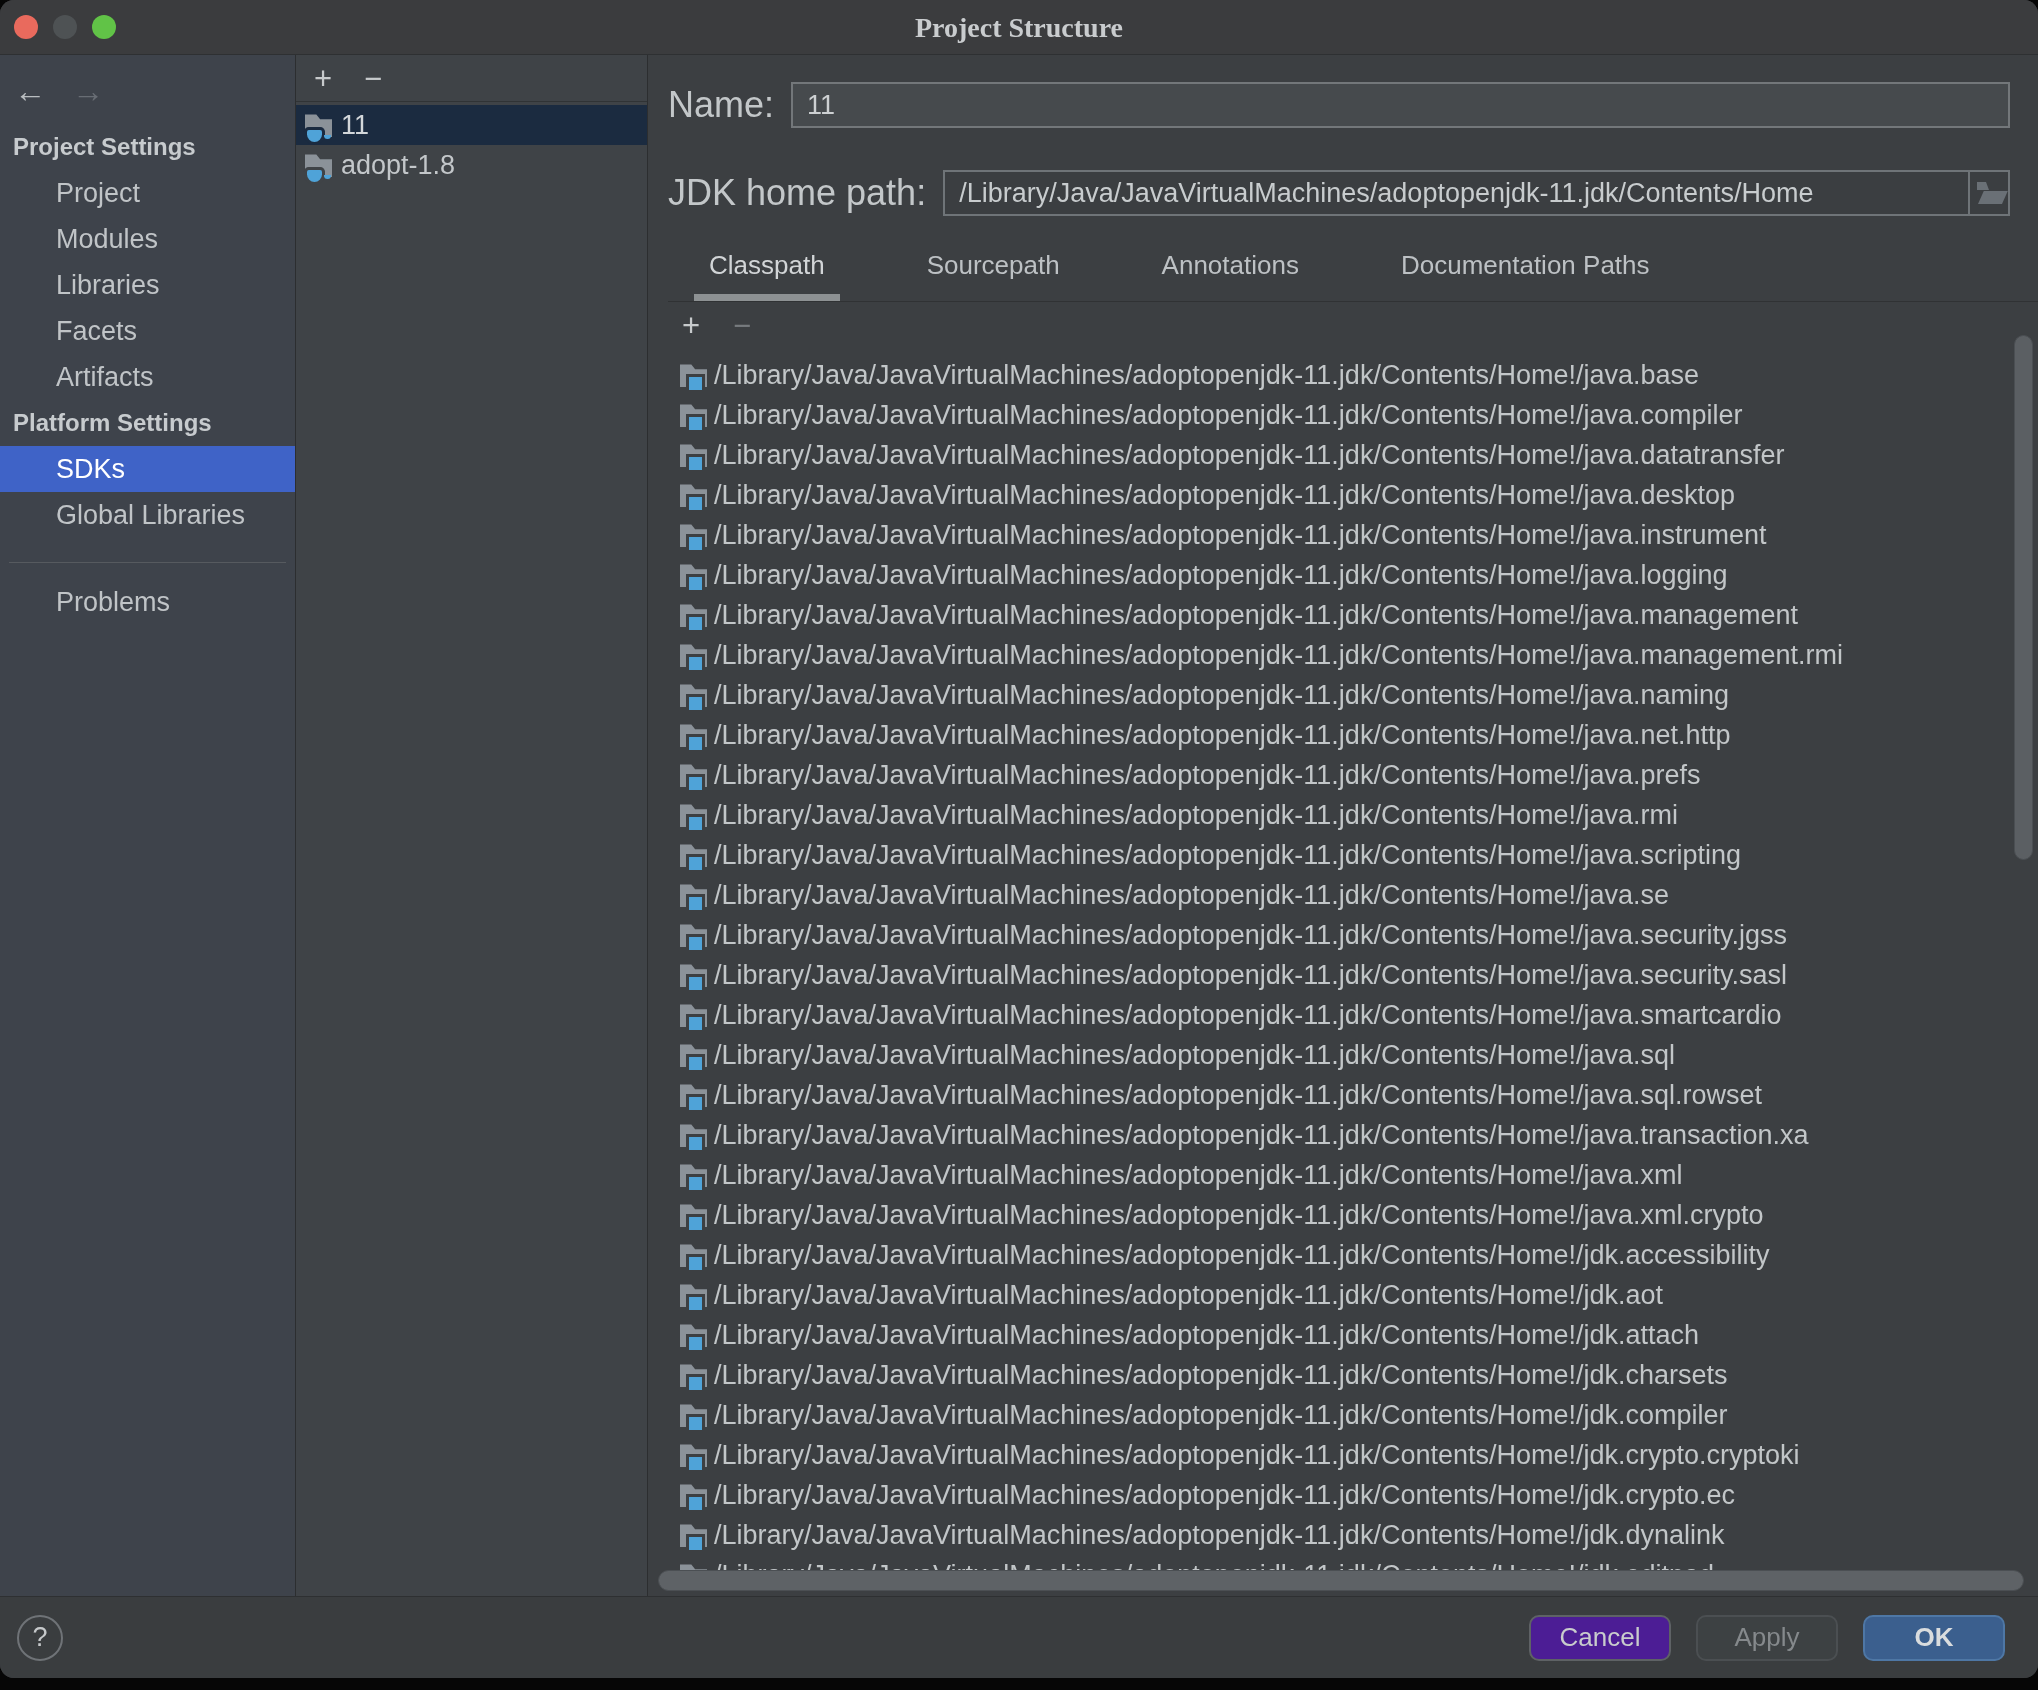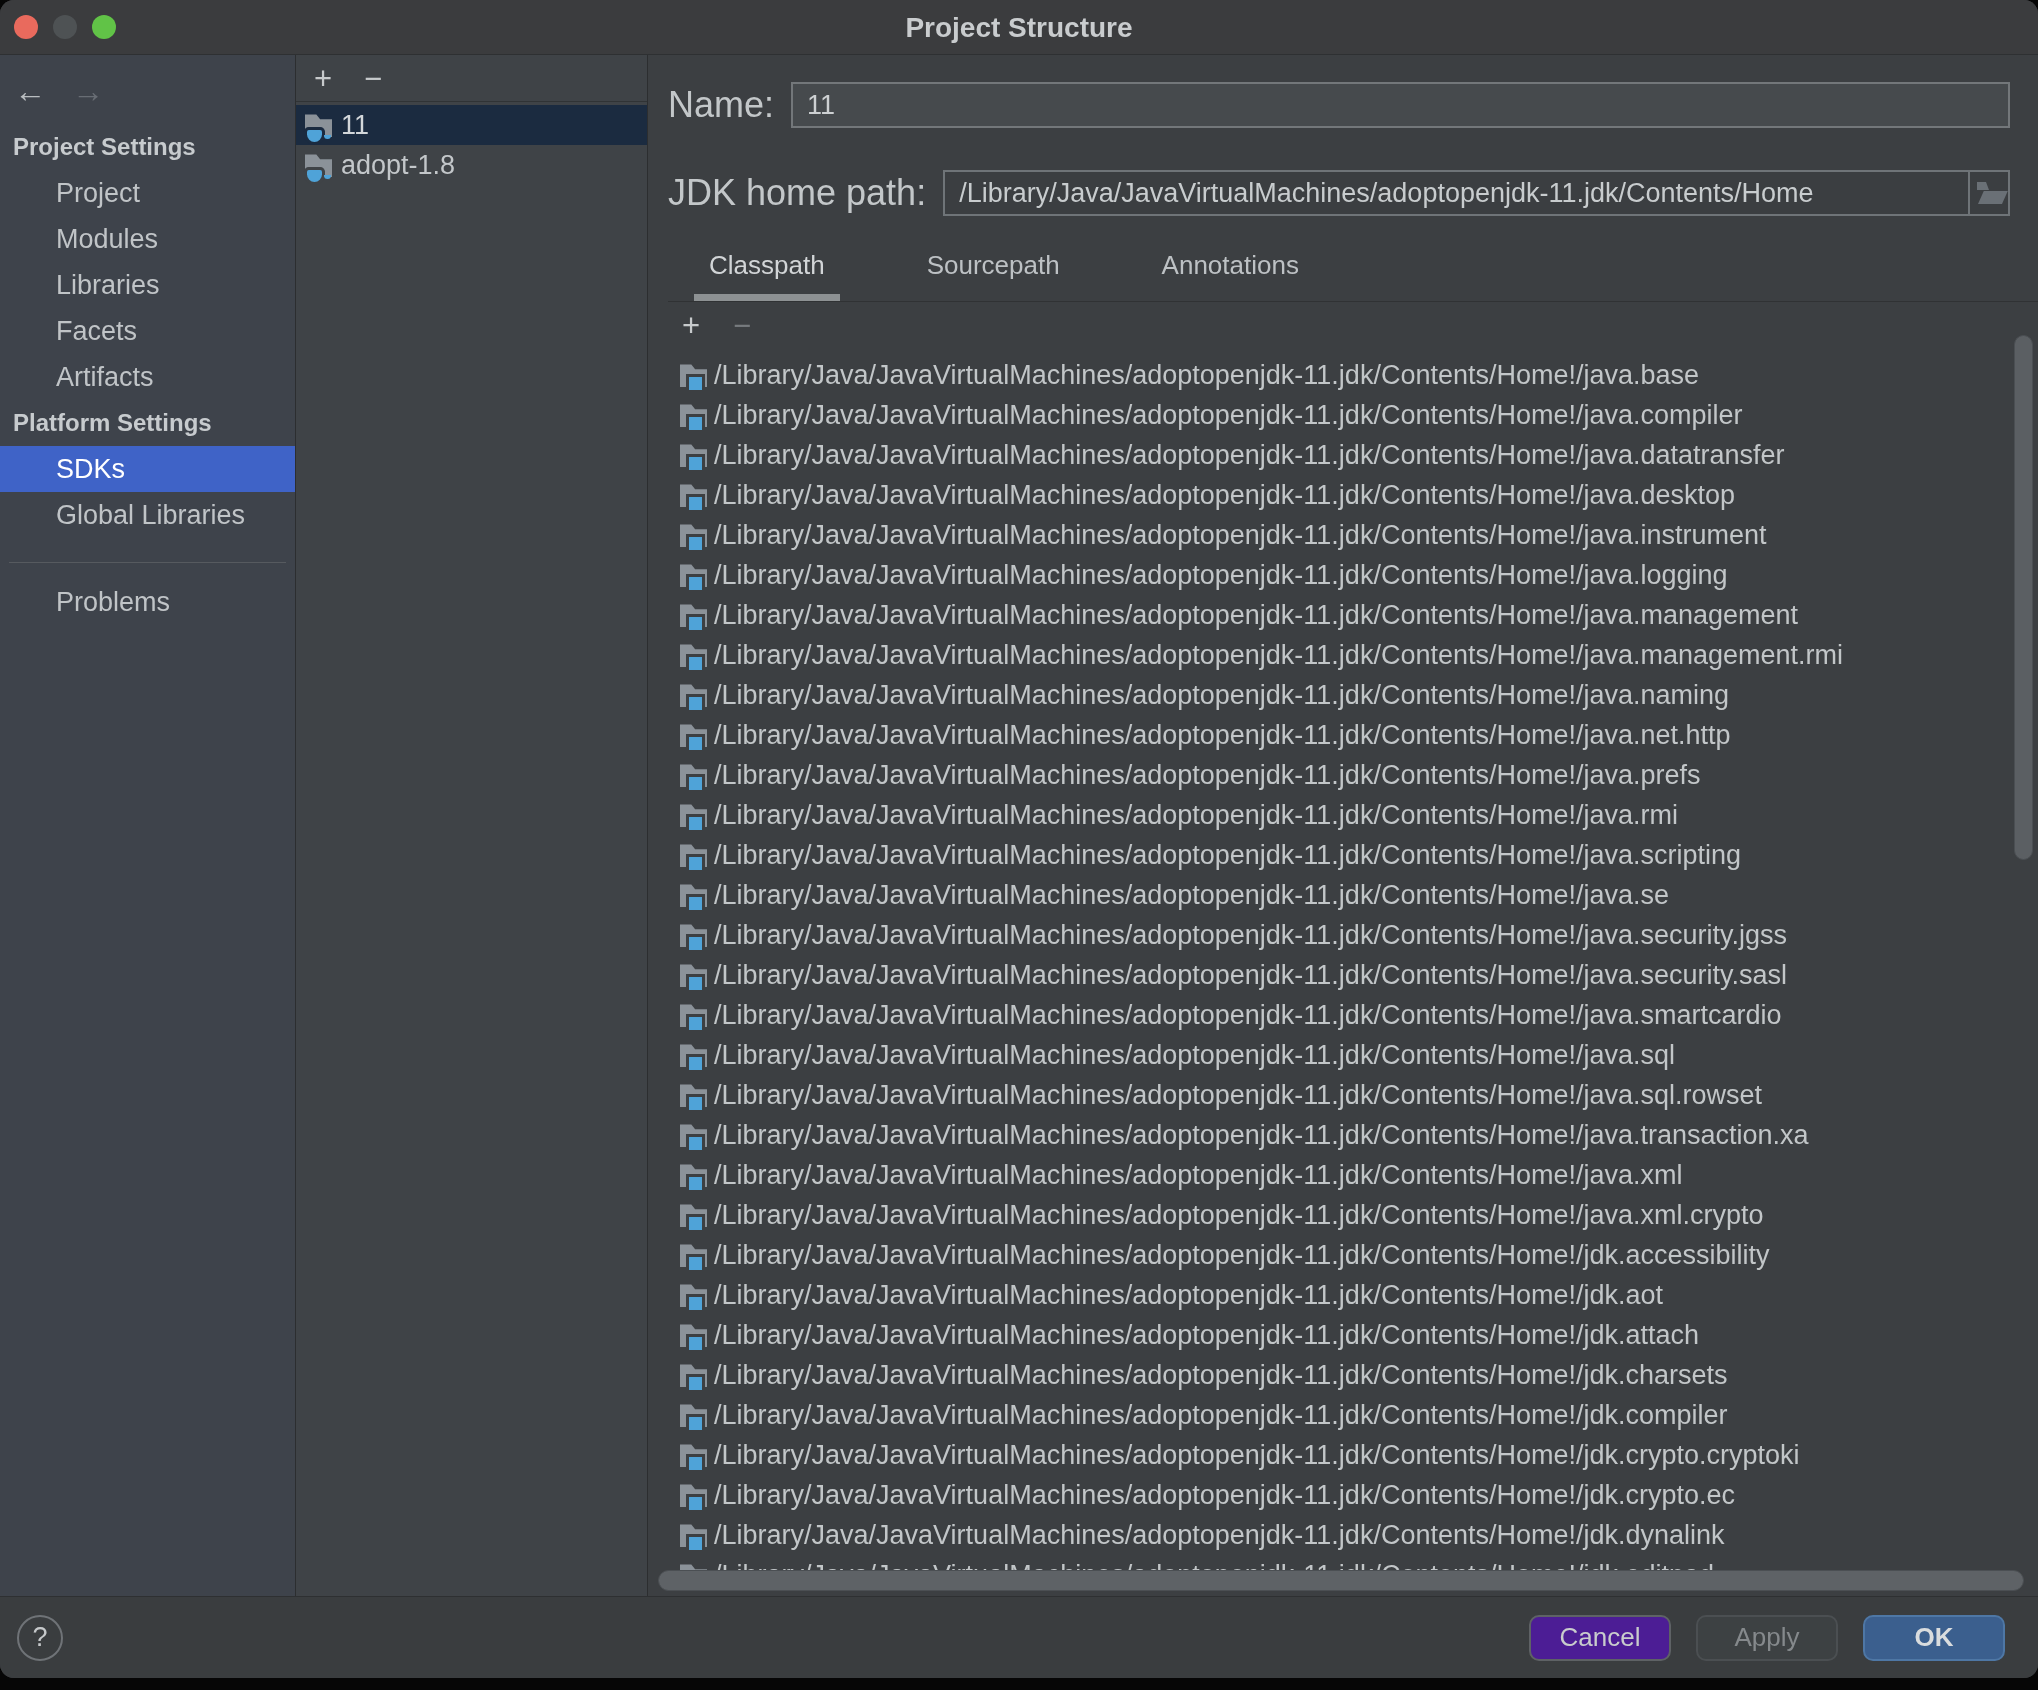--- a/index.html
+++ b/index.html
@@ -1,21 +1,21 @@
 <!DOCTYPE html>
 <html><head>
 <meta charset="utf-8">
 <style>
   html,body{margin:0;padding:0;width:2038px;height:1690px;background:#060606;overflow:hidden;
     font-family:"Liberation Sans","DejaVu Sans",sans-serif;-webkit-font-smoothing:antialiased;}
   *{box-sizing:border-box;}
   .window{position:absolute;left:0;top:0;width:2038px;height:1678px;background:#3c3f42;
     border-radius:14px;overflow:hidden;display:flex;flex-direction:column;}
   
-  .titlebar{position:relative;height:55px;flex:none;background:#3b3c3e;border-bottom:1px solid #2e3032;}
+  .titlebar{position:relative;height:55px;flex:none;background:#3b3c3e;border-bottom:1px solid #2e3032;font-family:Liberation Serif, serif;}
   .traffic{position:absolute;left:14px;top:15px;display:flex;gap:15px;}
   .light{width:24px;height:24px;border-radius:50%;}
   .light.red{background:#e96a5d;}
   .light.gray{background:#4e5254;}
   .light.green{background:#61c347;}
   .title{position:absolute;left:0;right:0;top:0;height:55px;line-height:55px;text-align:center;
     font-size:28px;font-weight:bold;color:#c9ccce;}
   
   .bodyrow{flex:1;display:flex;min-height:0;}
   
@@ -154,20 +154,21 @@
           <span class="browse">
             <span class="open-folder"></span>
           </span>
         </div>
       </div>
 
       <div class="tabs">
         <span class="tab selected">Classpath</span>
         <span class="tab">Sourcepath</span>
         <span class="tab">Annotations</span>
+        <span class="tab">Documentation Paths</span>
       </div>
 
       <div class="cp-toolbar">
         <span class="cp-add">+</span>
         <span class="cp-remove">−</span>
       </div>
 
       <div class="cp-list">
         <div class="cp-row">
             <span class="ficon cpicon"></span>

